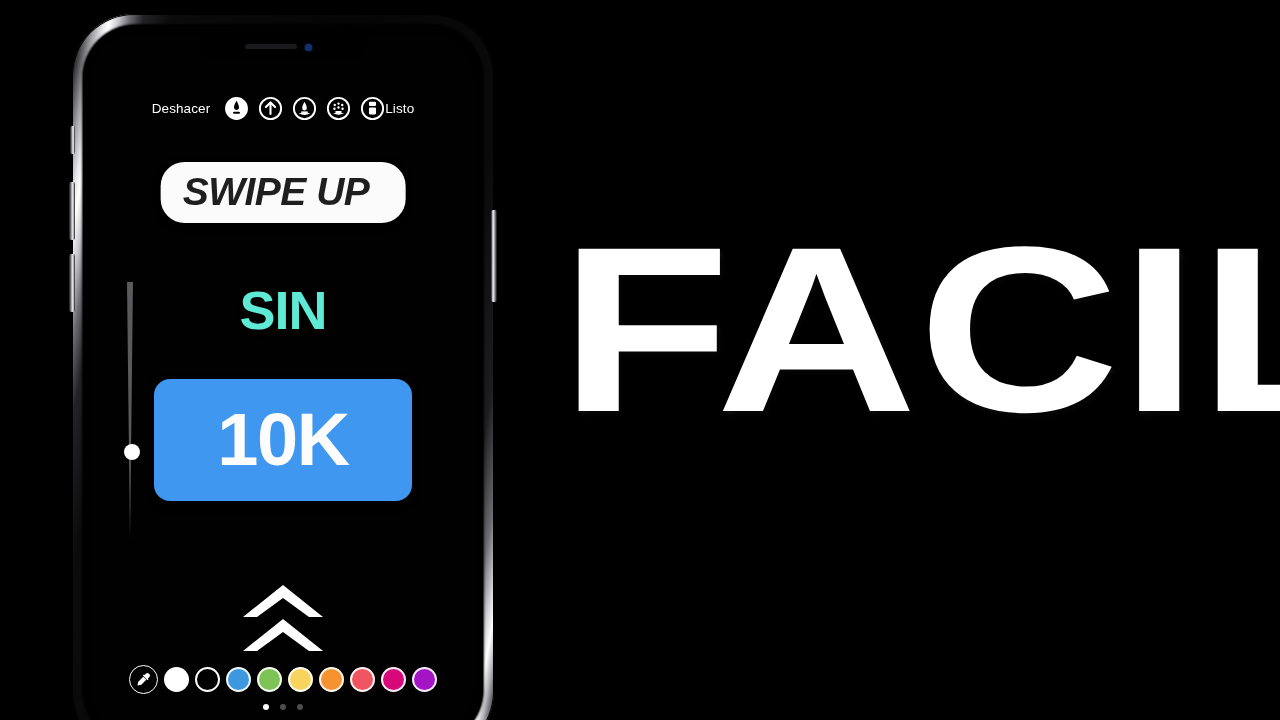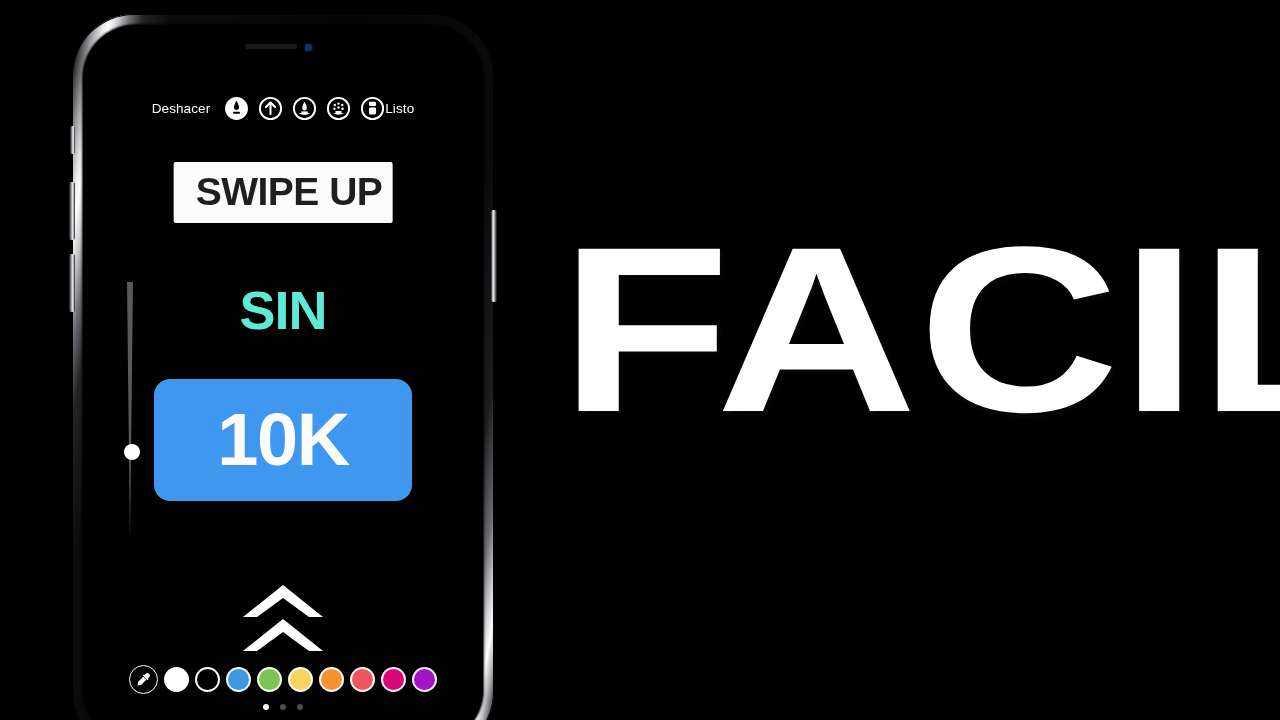--- a/index.html
+++ b/index.html
@@ -182,23 +182,24 @@
     background: #ffffff;
   }
 
   
   .swipe-sticker {
     position: absolute;
     left: 50%;
     transform: translateX(-50%);
     top: 128px;
     background: #fbfbfb;
-    border-radius: 2px;
-    padding: 10px 10px 12px 22px;
+    border-radius: 24px;
+    padding: 10px 36px 12px 22px;
     box-shadow: 0 2px 7px rgba(0,0,0,0.55);
+    font-style: italic;
   }
   .swipe-sticker span {
     display: block;
     color: #1f1f1f;
     font-size: 39px;
     font-weight: 700;
     letter-spacing: -0.5px;
     line-height: 1;
     white-space: nowrap;
   }

